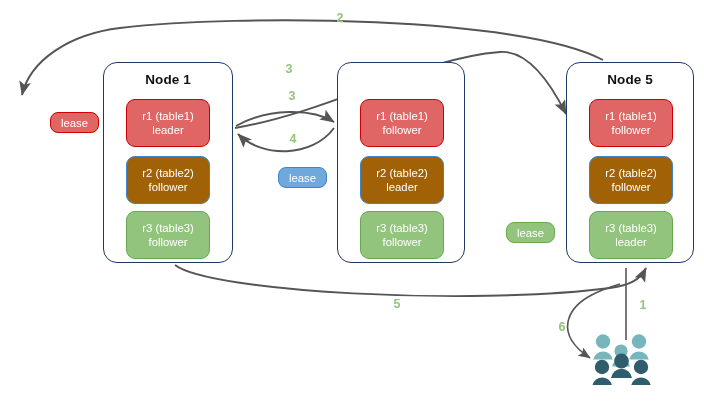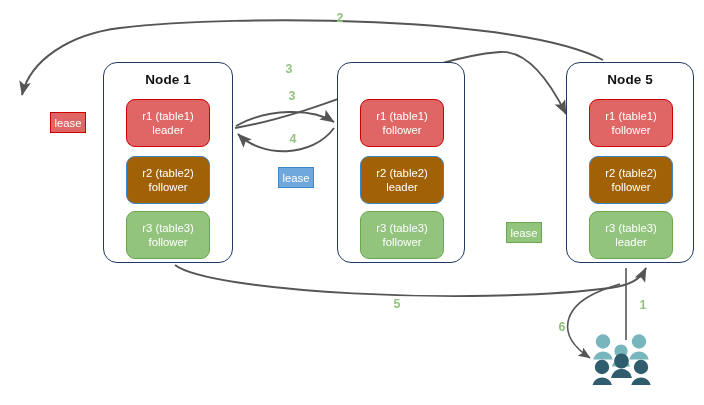--- a/index.html
+++ b/index.html
@@ -56,23 +56,23 @@
     font-size: 11.3px;
     line-height: 14.5px;
     text-align: center;
   }
   .rep-r1 { background: #e06666; border: 1.6px solid #cc0000; }
   .rep-r2 { background: #a16207; border: 1.6px solid #3d85c6; }
   .rep-r3 { background: #93c47d; border: 1.6px solid #6aa84f; }
   .replica .line { display: block; }
   .lease {
     position: absolute;
-    width: 36px;
+    width: 49px;
     height: 21px;
-    border-radius: 0;
+    border-radius: 8px;
     box-sizing: border-box;
     display: flex;
     align-items: center;
     justify-content: center;
     color: #ffffff;
     font-size: 11.3px;
   }
   .lease-red { background: #e06666; border: 1.6px solid #cc0000; }
   .lease-blue { background: #6fa8dc; border: 1.6px solid #3d85c6; }
   .lease-green { background: #93c47d; border: 1.6px solid #6aa84f; }

